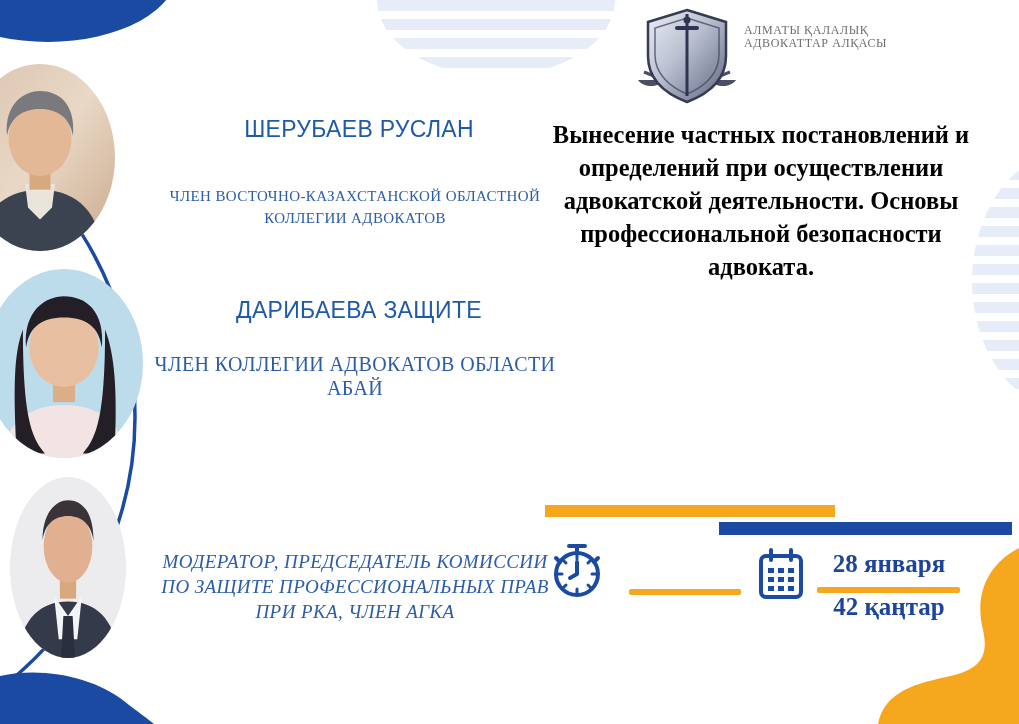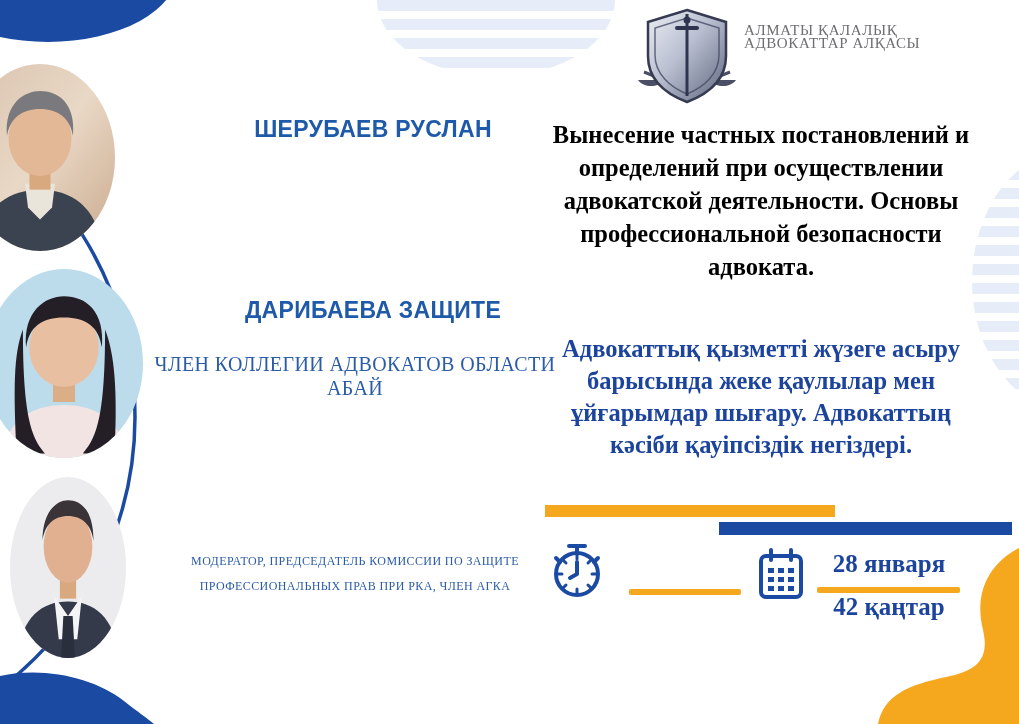--- a/index.html
+++ b/index.html
@@ -17,38 +17,38 @@
   #stripes-top{left:377px; top:-76px; width:238px; height:152px;}
   #stripes-right{left:972px; top:150px; width:200px; height:262px;}
   
   .photo{position:absolute; border-radius:50%; overflow:hidden;}
   #photo-1{left:-35px; top:64px;  width:150px; height:187px;}
   #photo-2{left:-15px; top:269px; width:158px; height:189px;}
   #photo-3{left:10px;  top:477px; width:116px; height:181px;}
   .photo svg{width:100%; height:100%; display:block;}
   
   .speaker-name{
-    position:absolute; left:168px; width:410px; text-align:center;
-    font-family:"Liberation Sans", sans-serif; font-weight:700;
+    position:absolute; left:154px; width:410px; text-align:center;
+    font-family:"Liberation Sans", sans-serif; font-weight:400;
     font-size:23px; color:#1e5aa9; letter-spacing:0.3px;
   }
   .speaker-role{
     position:absolute; left:150px; width:410px; text-align:center;
     font-family:"Liberation Serif", serif; color:#2b5ca8;
     letter-spacing:0.4px; line-height:22px;
   }
   #role-1{top:185px; font-size:15px;}
   #role-2{top:352px; font-size:20px; line-height:24px;}
-  #role-3{top:549px; font-size:12px; line-height:25px;}
+  #role-3{top:549px; font-size:19px; line-height:25px;font-style:italic;}
   #name-1{top:116px;} #name-2{top:297px;} #name-3{top:506px;}
   
   #logo{position:absolute; left:636px; top:6px; width:102px; height:98px;}
   #logo-text{
     position:absolute; left:744px; top:24px; width:230px;
-    font-family:"Liberation Serif", serif; font-size:15px; line-height:13px;
+    font-family:"Liberation Serif", serif; font-size:12px; line-height:13px;
     letter-spacing:0.6px; color:#6e6e74;
   }
   .logo-block{margin-bottom:12px; white-space:pre-line;}
   
   .event-title{
     position:absolute; left:548px; width:426px; text-align:center;
     font-family:"Liberation Serif", serif; font-weight:700;
   }
   #title-ru{top:118px; font-size:24.5px; line-height:33px; color:#000000;}
   #title-kk{top:333px; font-size:24.5px; line-height:32px; color:#1c449d;}
@@ -101,20 +101,21 @@
       </defs>
       <rect width="100" height="125" fill="url(#bg1)"></rect>
       <path d="M8,125 C12,94 30,84 50,84 C70,84 88,94 92,125 Z" fill="#3c4350"></path>
       <path d="M40,80 L60,80 L58,96 L50,104 L42,96 Z" fill="#e9e5da"></path>
       <rect x="43" y="70" width="14" height="14" fill="#d8a87f"></rect>
       <ellipse cx="50" cy="50" rx="21" ry="25" fill="#e3b896"></ellipse>
       <path d="M28,48 C26,26 40,18 50,18 C62,18 74,26 72,48 C70,36 62,30 50,30 C38,30 30,36 28,48 Z" fill="#7a7a7e"></path>
     </svg>
   </div>
   <div id="name-1" class="speaker-name">ШЕРУБАЕВ РУСЛАН</div>
+  <div id="role-1" class="speaker-role">ЧЛЕН ВОСТОЧНО-КАЗАХСТАНСКОЙ ОБЛАСТНОЙ КОЛЛЕГИИ АДВОКАТОВ</div>
 
   <div id="photo-2" class="photo">
     <svg viewBox="0 0 100 125" preserveAspectRatio="none">
       <rect width="100" height="125" fill="#bcdcec"></rect>
       <path d="M10,125 C14,98 32,90 50,90 C68,90 86,98 90,125 Z" fill="#f2e4e2"></path>
       <rect x="43" y="72" width="14" height="16" fill="#dcae88"></rect>
       <path d="M24,40 C24,100 30,112 38,122 L20,122 C18,80 18,56 24,40 Z" fill="#241f26"></path>
       <path d="M76,40 C76,100 70,112 62,122 L82,122 C84,80 82,56 76,40 Z" fill="#241f26"></path>
       <ellipse cx="50" cy="52" rx="22" ry="26" fill="#e8bfa0"></ellipse>
       <path d="M26,52 C24,28 38,18 50,18 C64,18 76,28 74,52 C72,38 64,32 50,32 C36,32 28,38 26,52 Z" fill="#241f26"></path>
@@ -155,21 +156,20 @@
     <path d="M51,8 L51,90" stroke="#2f3450" stroke-width="3"></path>
     <path d="M41,22 L61,22" stroke="#2f3450" stroke-width="4" stroke-linecap="round"></path>
     <circle cx="51" cy="14" r="3.5" fill="#2f3450"></circle>
   </svg>
   <div id="logo-text">
     <div class="logo-block">АЛМАТЫ ҚАЛАЛЫҚ
 АДВОКАТТАР АЛҚАСЫ</div>
   </div>
 
   <div id="title-ru" class="event-title">Вынесение частных постановлений и определений при осуществлении адвокатской деятельности. Основы профессиональной безопасности адвоката.</div>
-  <div id="title-kk" class="event-title">Адвокаттық қызметті жүзеге асыру барысында жеке қаулылар мен ұйғарымдар шығару. Адвокаттың кәсіби қауіпсіздік негіздері.</div>
 
   <div id="bar-orange" class="bar"></div>
   <div id="bar-blue" class="bar"></div>
 
   <svg id="clock-icon" class="sched-icon" viewBox="0 0 56 62">
     <g stroke="#1b4aa2" fill="none" stroke-width="4" stroke-linecap="round">
       <circle cx="28" cy="36" r="21"></circle>
       <path d="M28,36 L28,24 M28,36 L21,40"></path>
       <path d="M28,9 L28,15 M20,8 L36,8"></path>
       <path d="M7,20 L11,24 M49,20 L45,24"></path>

